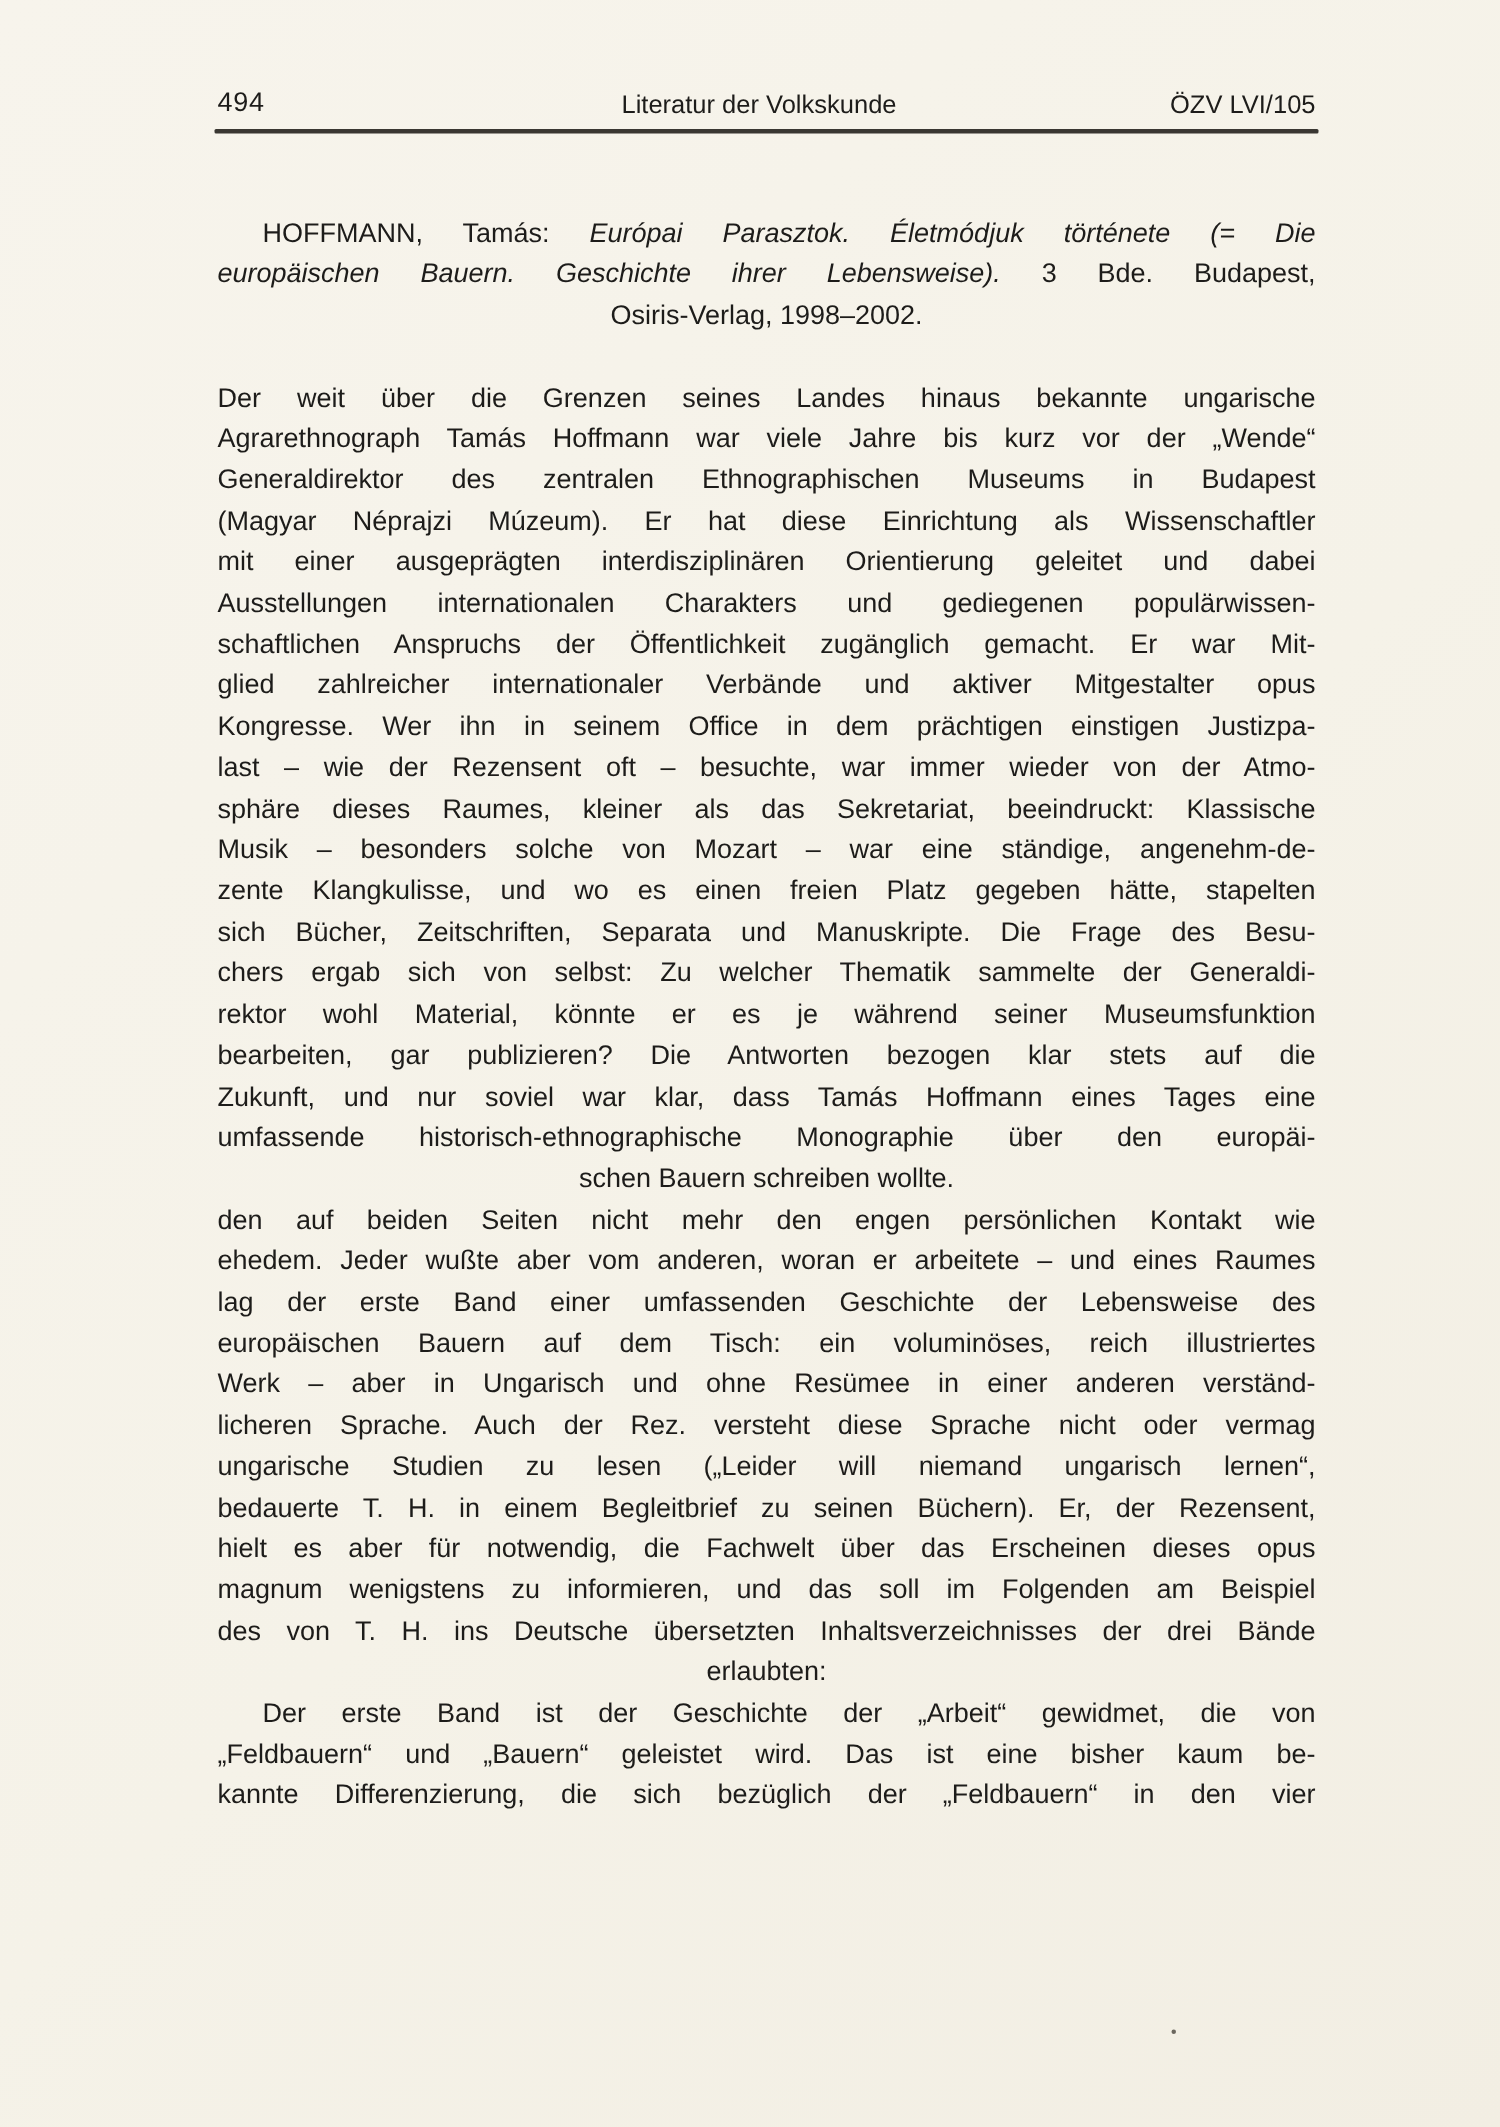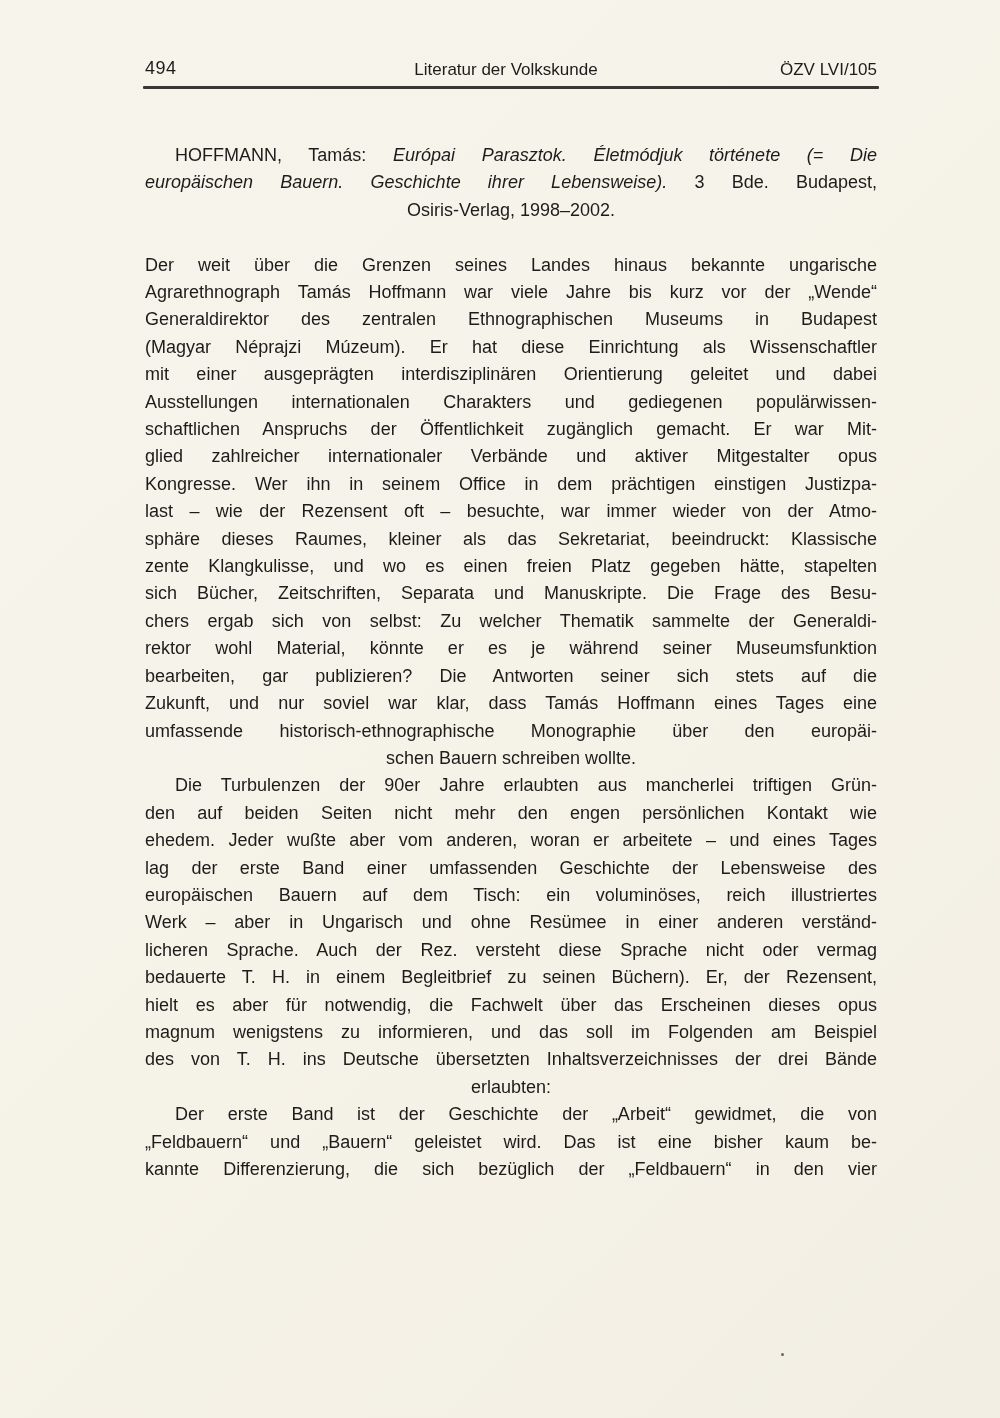--- a/index.html
+++ b/index.html
@@ -80,37 +80,38 @@
         <div class="line just"><span>Agrarethnograph Tamás Hoffmann war viele Jahre bis kurz vor der „Wende“</span></div>
         <div class="line just"><span>Generaldirektor des zentralen Ethnographischen Museums in Budapest</span></div>
         <div class="line just"><span>(Magyar Néprajzi Múzeum). Er hat diese Einrichtung als Wissenschaftler</span></div>
         <div class="line just"><span>mit einer ausgeprägten interdisziplinären Orientierung geleitet und dabei</span></div>
         <div class="line just"><span>Ausstellungen internationalen Charakters und gediegenen populärwissen-</span></div>
         <div class="line just"><span>schaftlichen Anspruchs der Öffentlichkeit zugänglich gemacht. Er war Mit-</span></div>
         <div class="line just"><span>glied zahlreicher internationaler Verbände und aktiver Mitgestalter opus</span></div>
         <div class="line just"><span>Kongresse. Wer ihn in seinem Office in dem prächtigen einstigen Justizpa-</span></div>
         <div class="line just"><span>last – wie der Rezensent oft – besuchte, war immer wieder von der Atmo-</span></div>
         <div class="line just"><span>sphäre dieses Raumes, kleiner als das Sekretariat, beeindruckt: Klassische</span></div>
+        <div class="line just"><span>Musik – besonders solche von Mozart – war eine ständige, angenehm-de-</span></div>
         <div class="line just"><span>zente Klangkulisse, und wo es einen freien Platz gegeben hätte, stapelten</span></div>
         <div class="line just"><span>sich Bücher, Zeitschriften, Separata und Manuskripte. Die Frage des Besu-</span></div>
         <div class="line just"><span>chers ergab sich von selbst: Zu welcher Thematik sammelte der Generaldi-</span></div>
         <div class="line just"><span>rektor wohl Material, könnte er es je während seiner Museumsfunktion</span></div>
-        <div class="line just"><span>bearbeiten, gar publizieren? Die Antworten seiner sich stets auf die</span></div>
+        <div class="line just"><span>bearbeiten, gar publizieren? Die Antworten bezogen klar stets auf die</span></div>
         <div class="line just"><span>Zukunft, und nur soviel war klar, dass Tamás Hoffmann eines Tages eine</span></div>
         <div class="line just"><span>umfassende historisch-ethnographische Monographie über den europäi-</span></div>
         <div class="line"><span>schen Bauern schreiben wollte.</span></div>
       </div>
       <div class="paragraph">
-        <div class="line just indent"><span>Die Turbulenzen der 90er Jahre erlaubten aus mancherlei triftigen Grün-</span></div>
         <div class="line just"><span>den auf beiden Seiten nicht mehr den engen persönlichen Kontakt wie</span></div>
-        <div class="line just"><span>ehedem. Jeder wußte aber vom anderen, woran er arbeitete – und eines Tages</span></div>
+        <div class="line just"><span>ehedem. Jeder wußte aber vom anderen, woran er arbeitete – und eines Raumes</span></div>
         <div class="line just"><span>lag der erste Band einer umfassenden Geschichte der Lebensweise des</span></div>
         <div class="line just"><span>europäischen Bauern auf dem Tisch: ein voluminöses, reich illustriertes</span></div>
         <div class="line just"><span>Werk – aber in Ungarisch und ohne Resümee in einer anderen verständ-</span></div>
         <div class="line just"><span>licheren Sprache. Auch der Rez. versteht diese Sprache nicht oder vermag</span></div>
+        <div class="line just"><span>ungarische Studien zu lesen („Leider will niemand ungarisch lernen“,</span></div>
         <div class="line just"><span>bedauerte T. H. in einem Begleitbrief zu seinen Büchern). Er, der Rezensent,</span></div>
         <div class="line just"><span>hielt es aber für notwendig, die Fachwelt über das Erscheinen dieses opus</span></div>
         <div class="line just"><span>magnum wenigstens zu informieren, und das soll im Folgenden am Beispiel</span></div>
         <div class="line just"><span>des von T. H. ins Deutsche übersetzten Inhaltsverzeichnisses der drei Bände</span></div>
         <div class="line"><span>erlaubten:</span></div>
       </div>
       <div class="paragraph">
         <div class="line just indent"><span>Der erste Band ist der Geschichte der „Arbeit“ gewidmet, die von</span></div>
         <div class="line just"><span>„Feldbauern“ und „Bauern“ geleistet wird. Das ist eine bisher kaum be-</span></div>
         <div class="line just"><span>kannte Differenzierung, die sich bezüglich der „Feldbauern“ in den vier</span></div>

